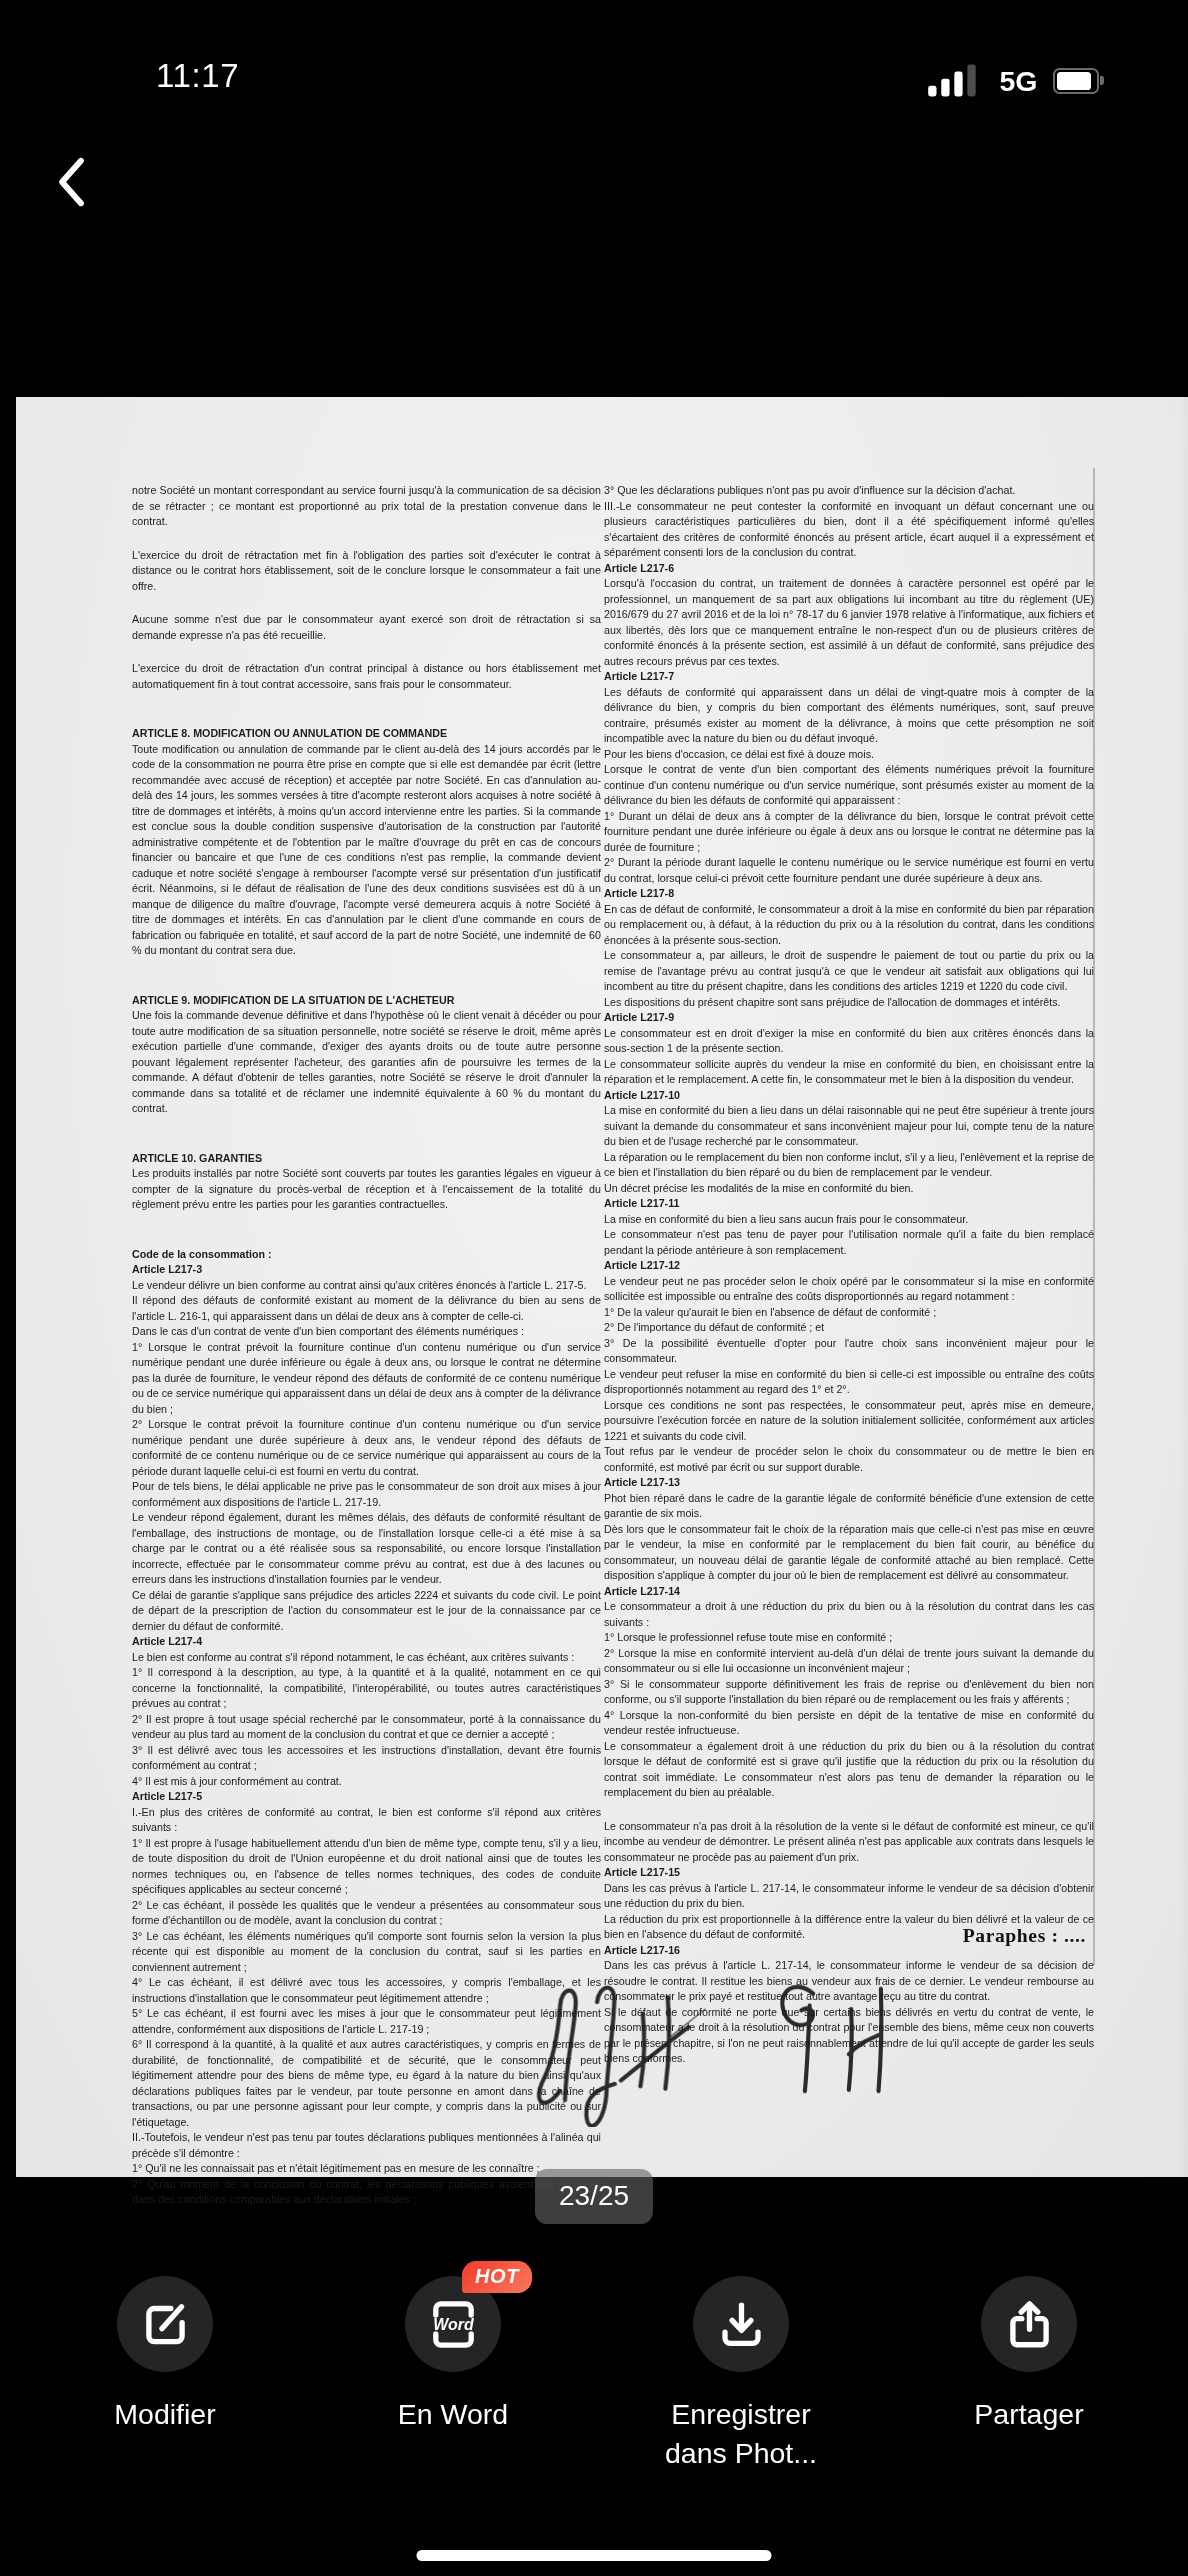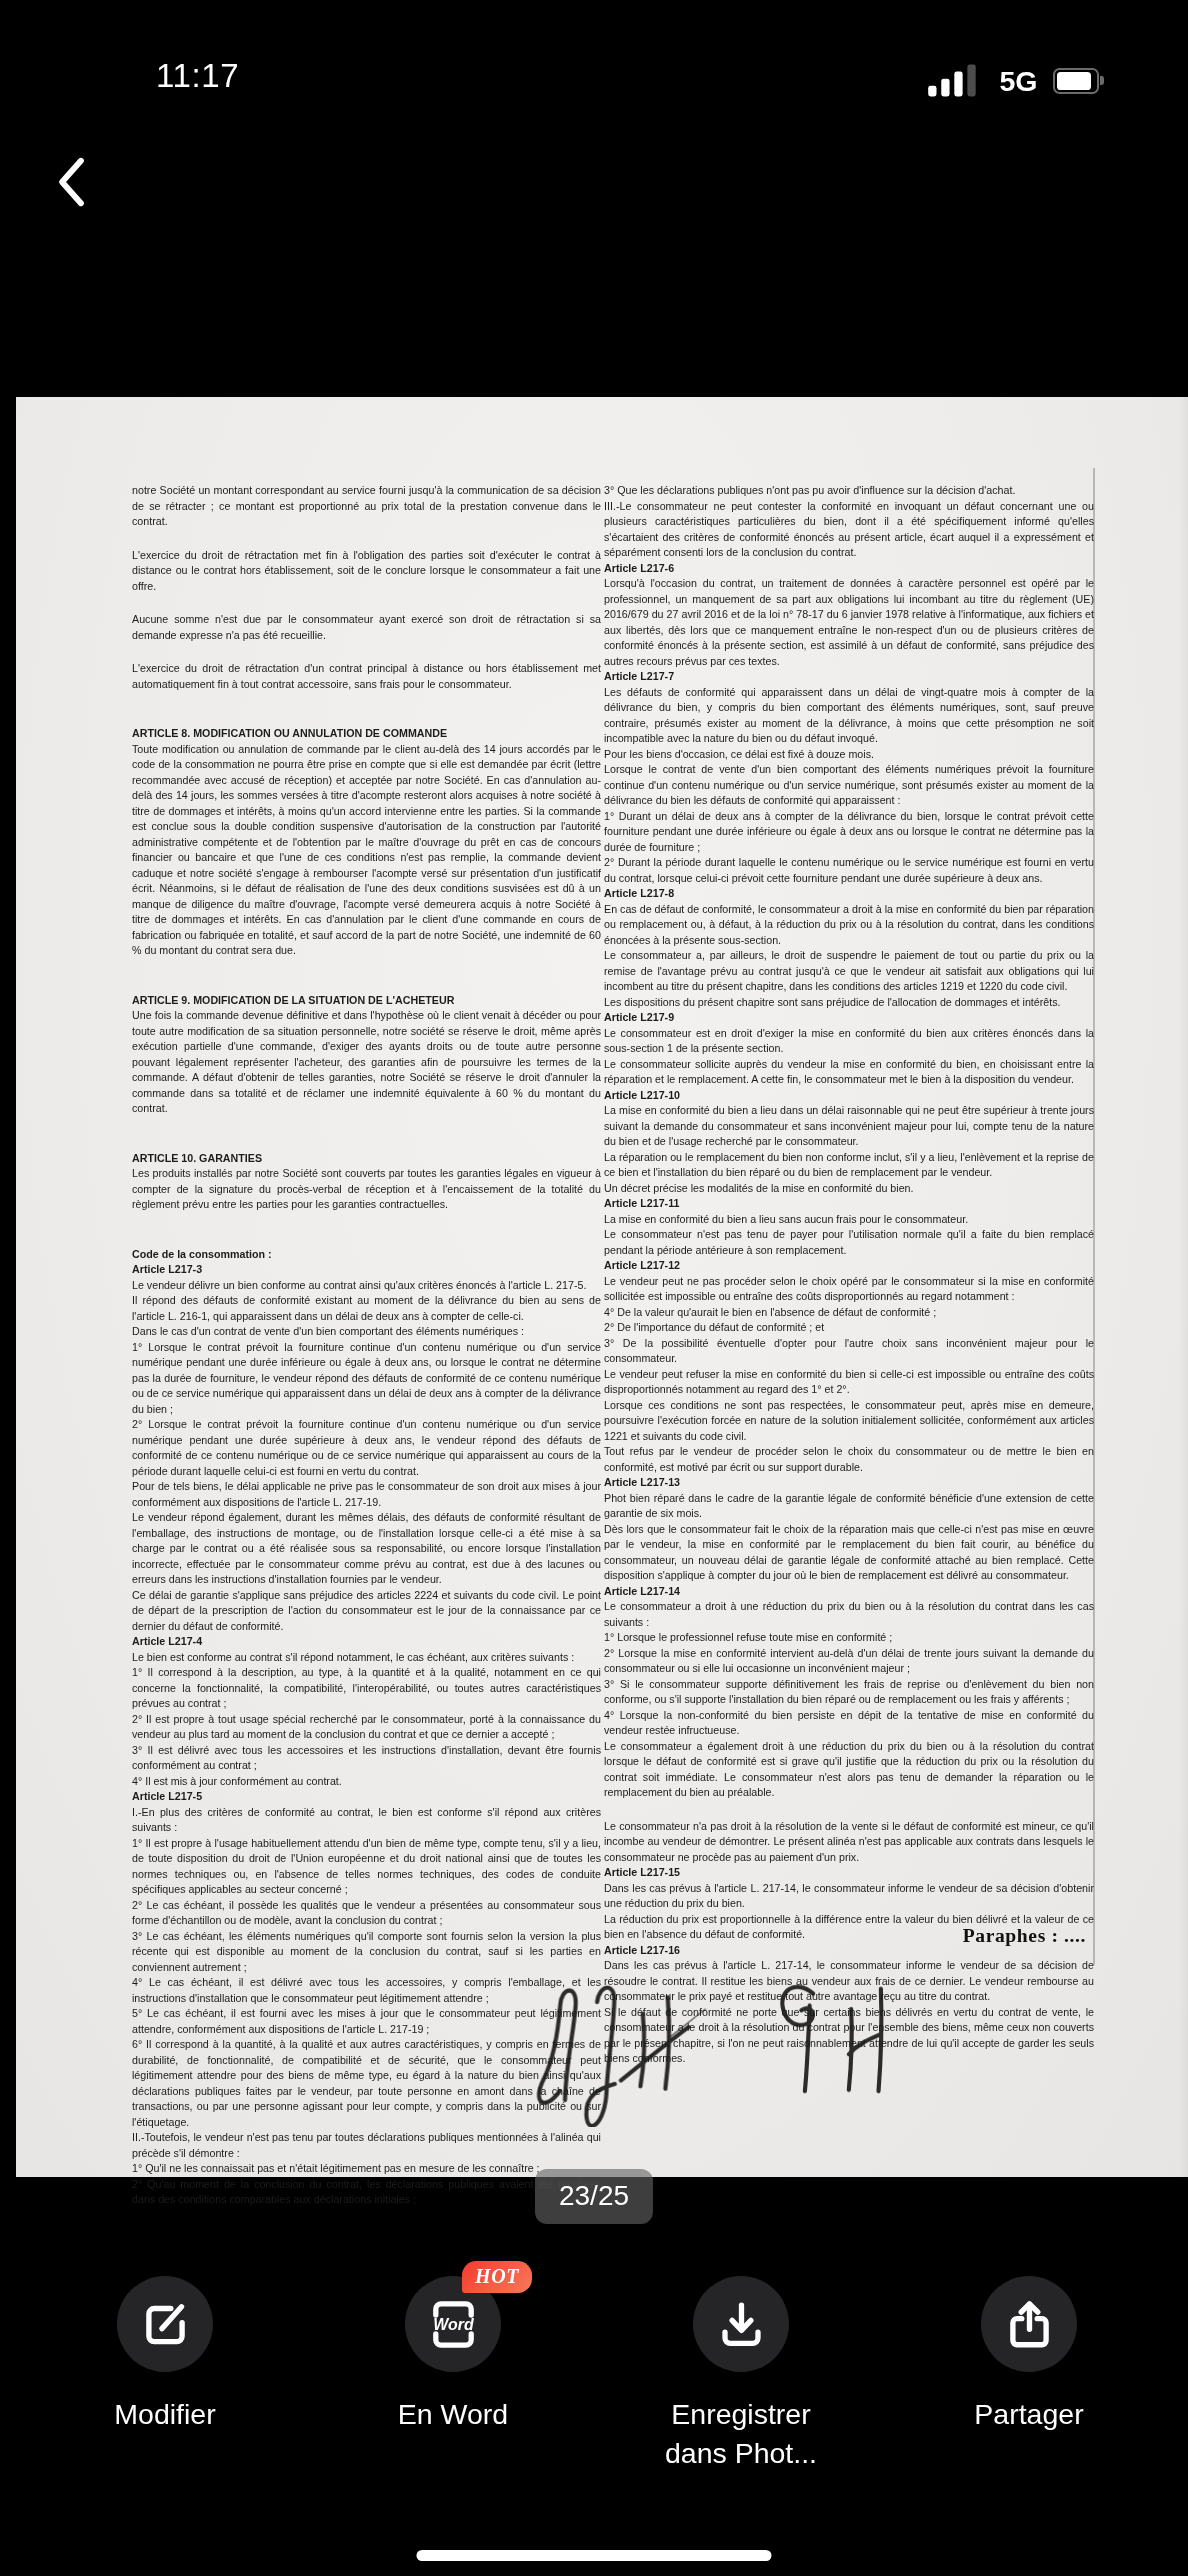--- a/index.html
+++ b/index.html
@@ -45,21 +45,21 @@
 
   
   .toolbar{position:absolute;left:0;top:2258px;width:100%;height:250px;}
   .tool{position:absolute;top:0;width:202px;transform:translateX(-50%);text-align:center;}
   .tool-circle{position:relative;width:96px;height:96px;margin:18px auto 0;background:#252527;
                border-radius:50%;display:flex;align-items:center;justify-content:center;}
   .tool-label{margin-top:22.6px;color:#fff;font-size:28.5px;line-height:39px;font-weight:400;}
   .tool.narrow .tool-label{width:178px;margin-left:auto;margin-right:auto;}
   .badge{position:absolute;top:-15.5px;right:-31px;background:linear-gradient(135deg,#f43b2e,#f7795a);
          color:#fff;font-size:20px;font-style:italic;font-weight:800;padding:4.8px 13px;
-         border-radius:14.3px 14.3px 14.3px 3.6px;letter-spacing:0.6px;font-family:Liberation Serif, serif;}
+         border-radius:14.3px 14.3px 14.3px 3.6px;letter-spacing:0.6px;}
   .icon-stroke{stroke:#fff;stroke-width:9;fill:none;stroke-linecap:round;stroke-linejoin:round;}
   .word-text{fill:#fff;font-family:"Liberation Sans",sans-serif;font-weight:700;font-style:italic;font-size:27px;}
 
   
   .home-indicator{position:absolute;left:50%;bottom:15.5px;transform:translateX(-50%);
                   width:355px;height:10.7px;background:#fff;border-radius:6px;}
 </style>
 </head>
 <body>
 
@@ -148,21 +148,21 @@
         <div class="para p">Le consommateur sollicite auprès du vendeur la mise en conformité du bien, en choisissant entre la réparation et le remplacement. A cette fin, le consommateur met le bien à la disposition du vendeur.</div>
         <div class="para h">Article L217-10</div>
         <div class="para p">La mise en conformité du bien a lieu dans un délai raisonnable qui ne peut être supérieur à trente jours suivant la demande du consommateur et sans inconvénient majeur pour lui, compte tenu de la nature du bien et de l'usage recherché par le consommateur.</div>
         <div class="para p">La réparation ou le remplacement du bien non conforme inclut, s'il y a lieu, l'enlèvement et la reprise de ce bien et l'installation du bien réparé ou du bien de remplacement par le vendeur.</div>
         <div class="para p">Un décret précise les modalités de la mise en conformité du bien.</div>
         <div class="para h">Article L217-11</div>
         <div class="para p">La mise en conformité du bien a lieu sans aucun frais pour le consommateur.</div>
         <div class="para p">Le consommateur n'est pas tenu de payer pour l'utilisation normale qu'il a faite du bien remplacé pendant la période antérieure à son remplacement.</div>
         <div class="para h">Article L217-12</div>
         <div class="para p">Le vendeur peut ne pas procéder selon le choix opéré par le consommateur si la mise en conformité sollicitée est impossible ou entraîne des coûts disproportionnés au regard notamment :</div>
-        <div class="para p">4° De la valeur qu'aurait le bien en l'absence de défaut de conformité ;</div>
+        <div class="para p">1° De la valeur qu'aurait le bien en l'absence de défaut de conformité ;</div>
         <div class="para p">2° De l'importance du défaut de conformité ; et</div>
         <div class="para p">3° De la possibilité éventuelle d'opter pour l'autre choix sans inconvénient majeur pour le consommateur.</div>
         <div class="para p">Le vendeur peut refuser la mise en conformité du bien si celle-ci est impossible ou entraîne des coûts disproportionnés notamment au regard des 1° et 2°.</div>
         <div class="para p">Lorsque ces conditions ne sont pas respectées, le consommateur peut, après mise en demeure, poursuivre l'exécution forcée en nature de la solution initialement sollicitée, conformément aux articles 1221 et suivants du code civil.</div>
         <div class="para p">Tout refus par le vendeur de procéder selon le choix du consommateur ou de mettre le bien en conformité, est motivé par écrit ou sur support durable.</div>
         <div class="para h">Article L217-13</div>
         <div class="para p">Phot bien réparé dans le cadre de la garantie légale de conformité bénéficie d'une extension de cette garantie de six mois.</div>
         <div class="para p">Dès lors que le consommateur fait le choix de la réparation mais que celle-ci n'est pas mise en œuvre par le vendeur, la mise en conformité par le remplacement du bien fait courir, au bénéfice du consommateur, un nouveau délai de garantie légale de conformité attaché au bien remplacé. Cette disposition s'applique à compter du jour où le bien de remplacement est délivré au consommateur.</div>
         <div class="para h">Article L217-14</div>
         <div class="para p">Le consommateur a droit à une réduction du prix du bien ou à la résolution du contrat dans les cas suivants :</div>

